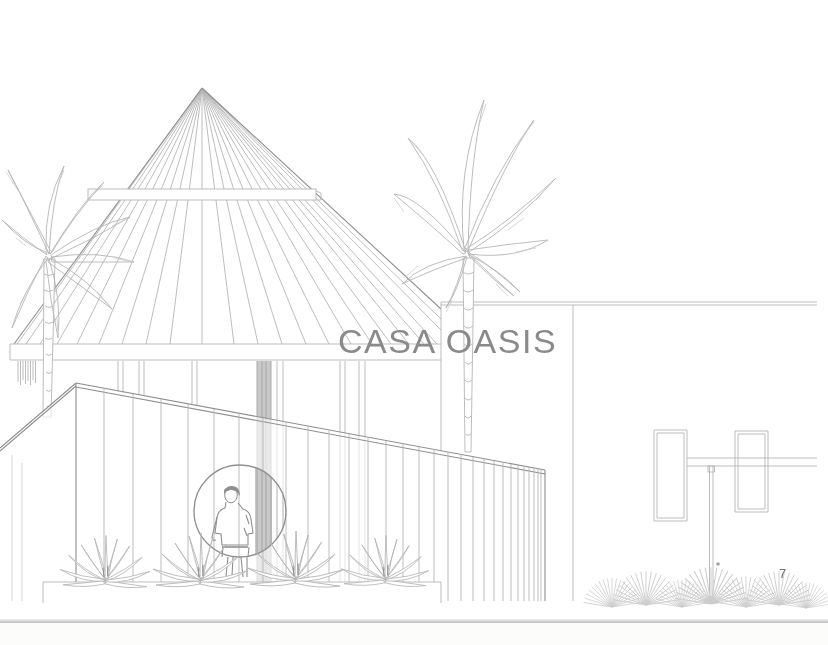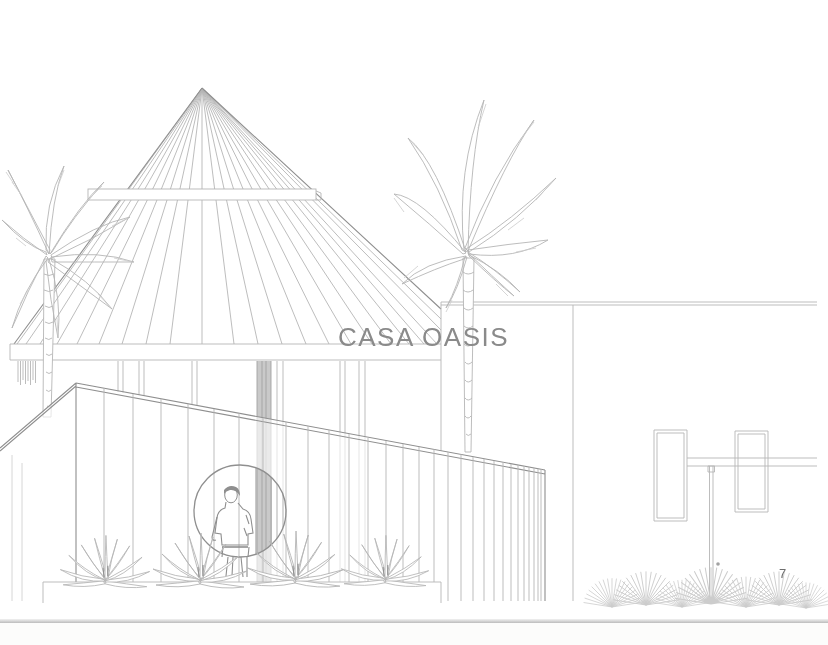--- a/index.html
+++ b/index.html
@@ -23,21 +23,21 @@
   .lnf{stroke:var(--sketch-line-faint);fill:none;stroke-width:.8;}
   .lnd{stroke:var(--sketch-line-dark);fill:none;stroke-width:1.1;}
   .white{fill:var(--page-background);}
   .wallfill{fill:rgba(255,255,255,.62);stroke:none;}
   .shade{fill:var(--column-shade);stroke:none;}
   .lncol{stroke:var(--column-edge);fill:none;stroke-width:.9;}
   .leaf{fill:var(--page-background);stroke:var(--sketch-line);stroke-width:.9;}
   .hair{fill:var(--sketch-line-dark);stroke:none;}
   .dot{fill:var(--column-edge);stroke:none;}
   .fanln{stroke:var(--sketch-line-faint);stroke-width:.9;fill:none;}
-  .title{position:absolute;left:338px;top:322px;font-size:26px;font-weight:400;
+  .title{position:absolute;left:338px;top:322px;font-size:34px;font-weight:400;
          letter-spacing:1.5px;color:var(--title-text);white-space:nowrap;z-index:3;}
   .pagenum{position:absolute;left:779px;top:566px;font-size:13px;color:var(--page-number-text);z-index:3;}
   .page-edge{position:absolute;left:0;top:619px;width:828px;height:4px;
              background:linear-gradient(#f2f2f2,var(--page-edge-line));z-index:2;}
   .footer{position:absolute;left:0;top:623px;width:828px;height:22px;
           background:var(--footer-background);z-index:2;}
 </style>
 </head>
 <body>
 

